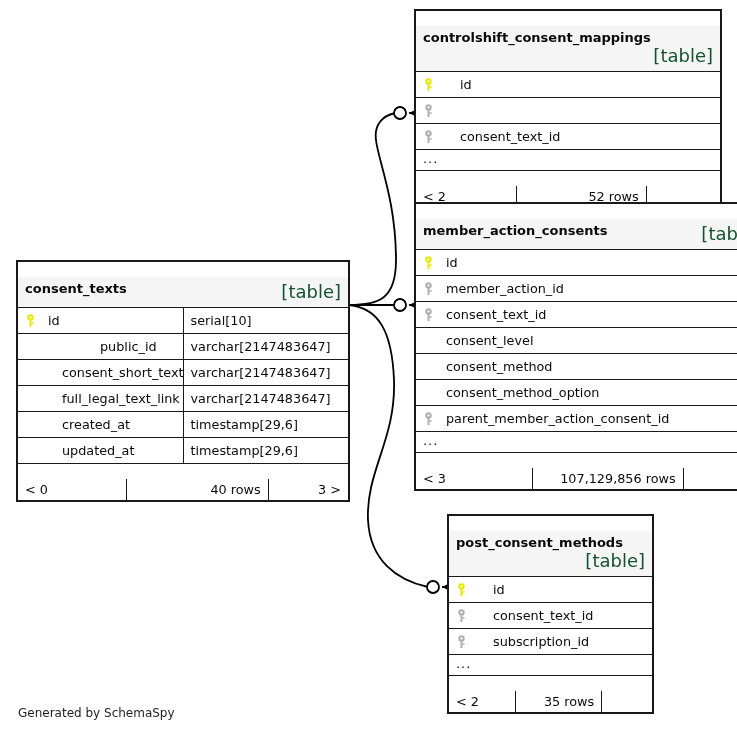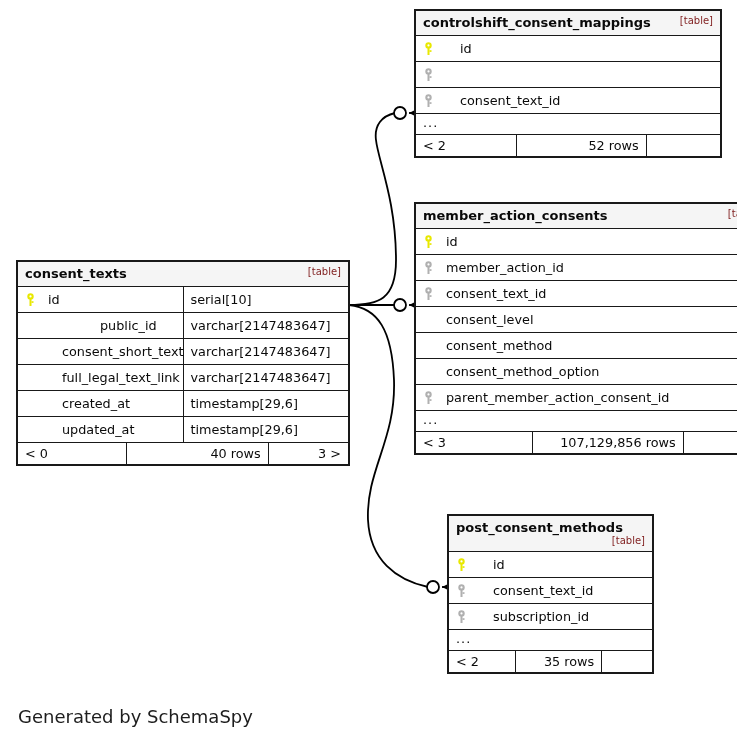--- a/index.html
+++ b/index.html
@@ -33,36 +33,37 @@
     position: absolute;
     background: #ffffff;
     border: 2px solid #191919;
     box-sizing: border-box;
     border-collapse: collapse;
   }
   .er-table table {
     border-collapse: collapse;
     width: 100%;
     table-layout: fixed;
+    margin-top: 15px;
   }
   .er-head-row th {
     background: #f5f5f5;
     border-bottom: 1.5px solid #191919;
     padding: 4px 7px 5px 7px;
     font-size: 13px;
     font-weight: bold;
     color: #0a0a0a;
     text-align: left;
     white-space: nowrap;
   }
   .er-head-row th .tbl-tag {
     float: right;
     font-weight: normal;
-    font-size: 10px;
-    color: #7f1d1d;
+    font-size: 18px;
+    color: #14532d;
     padding-left: 10px;
   }
   .col-row td {
     border-bottom: 1.2px solid #191919;
     padding: 4px 7px 5px 7px;
     font-size: 12.8px;
     color: #0a0a0a;
     white-space: nowrap;
     vertical-align: middle;
   }
@@ -100,21 +101,21 @@
     text-align: right;
   }
   .foot-row td.f-left { text-align: left; }
   .foot-row td.f-right { text-align: right; }
 
   
   .key-ico { display: inline-block; width: 11px; height: 14px; vertical-align: -3px; }
 
   .caption {
     position: absolute;
-    font-size: 18px;
+    font-size: 12px;
     color: #1d1d1d;
     white-space: nowrap;
   }
 </style>
 </head>
 <body>
 
 <div id="canvas">
 
   <svg id="edges" viewBox="0 0 737 735" width="737" height="735">

